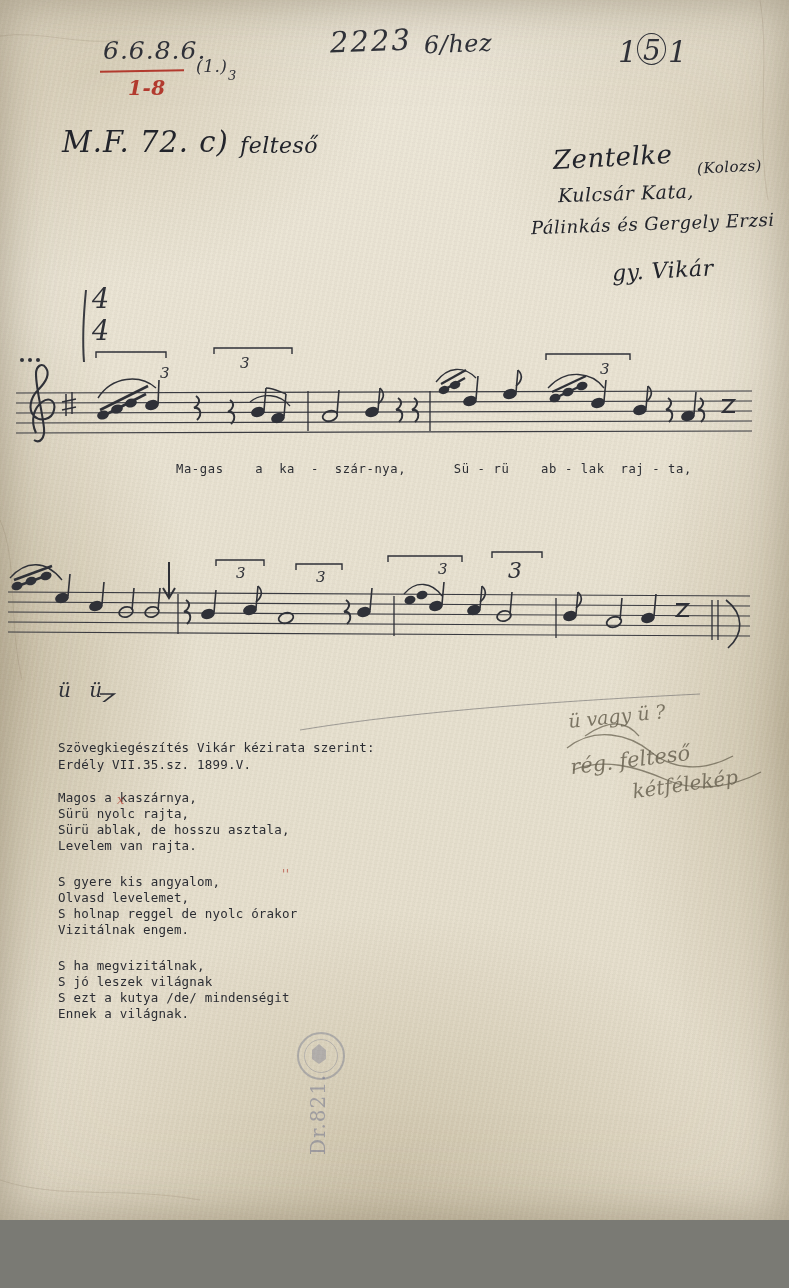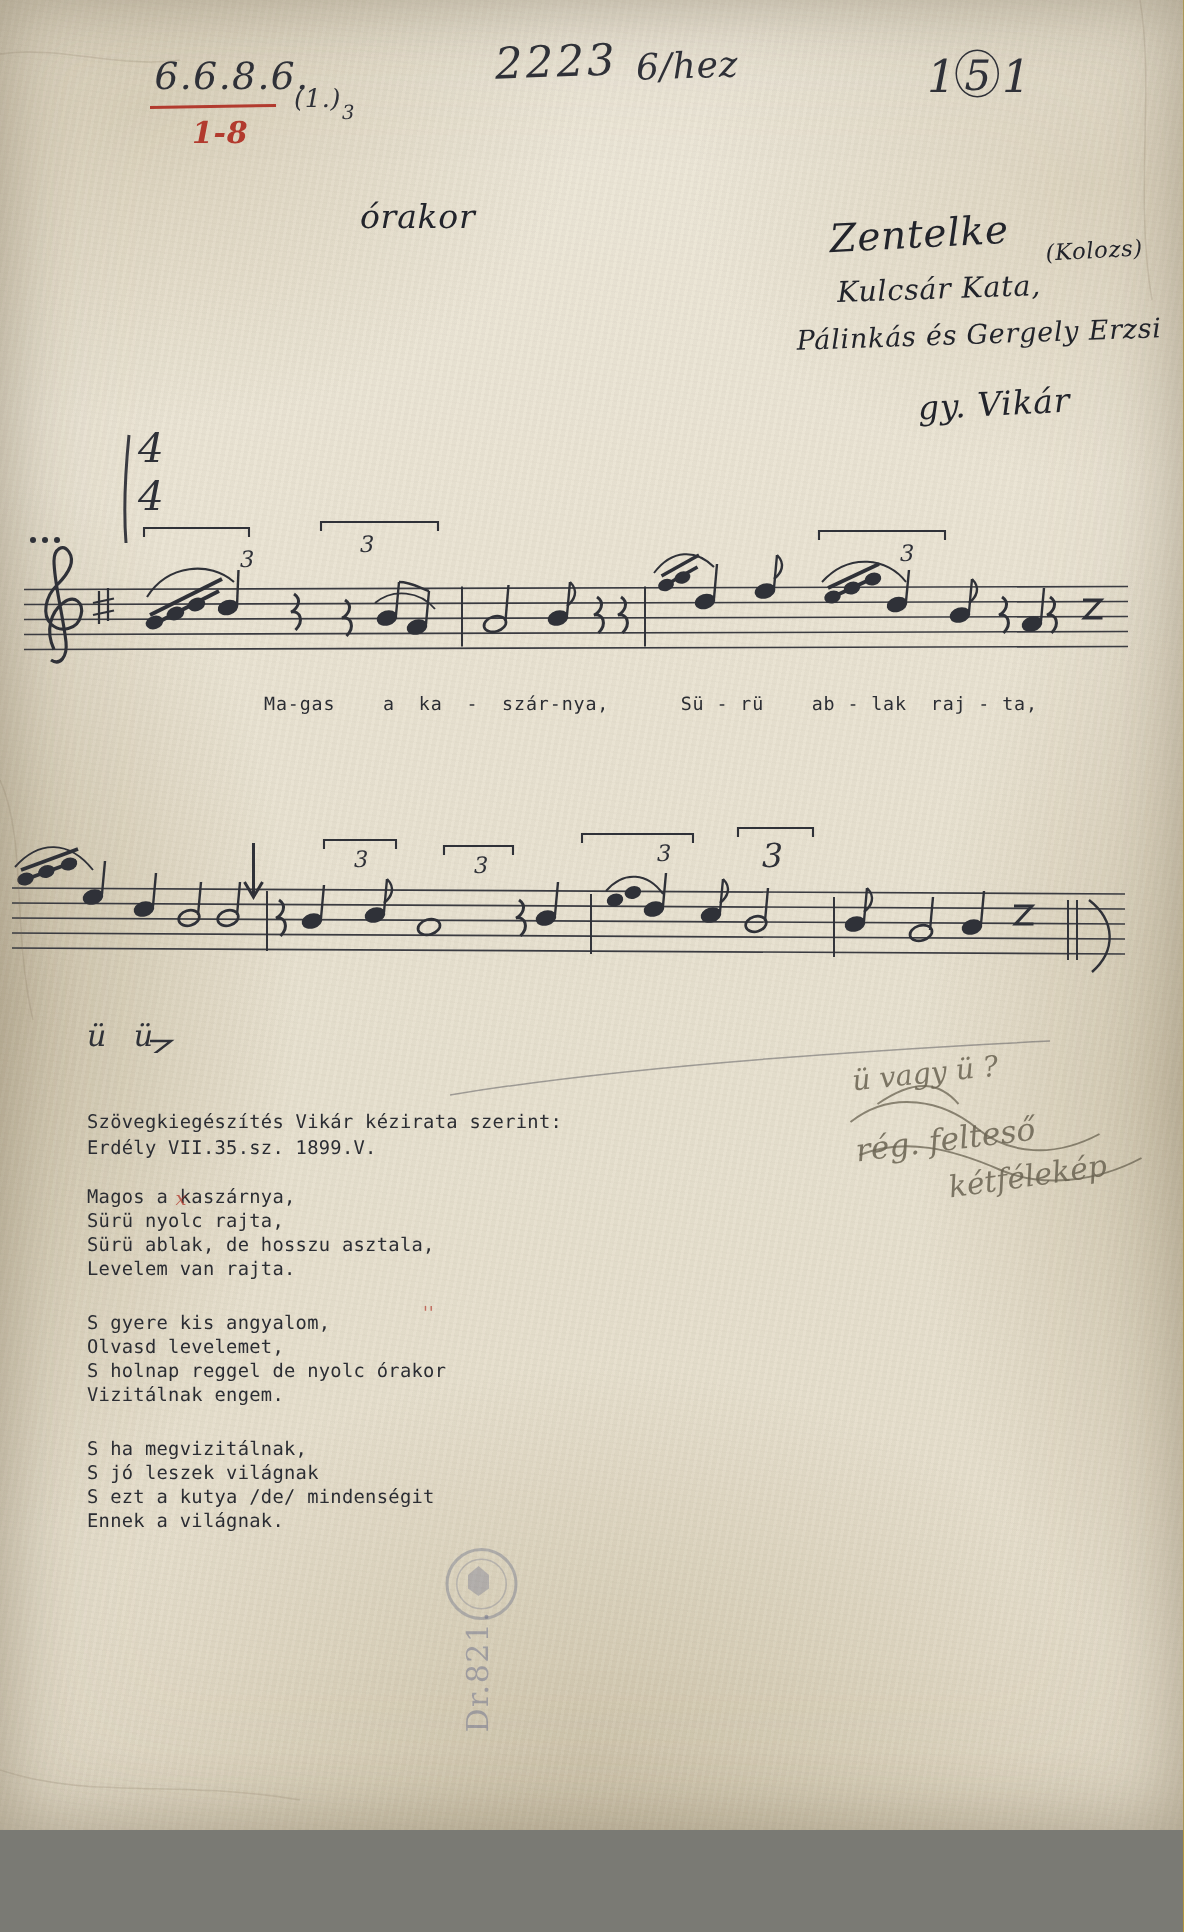--- a/index.html
+++ b/index.html
@@ -118,21 +118,22 @@
   <div class="abs hand nosel" style="left:228px; top:68px; font-size:13px;">3</div>
 
   <div class="abs hand nosel" style="left:330px; top:24px; font-size:29px; letter-spacing:2px; transform:rotate(-2deg);">2223</div>
   <div class="abs hand nosel" style="left:424px; top:30px; font-size:24px; transform:rotate(-2deg);">6/hez</div>
 
   <div class="abs hand nosel" style="left:618px; top:34px; font-size:30px;">1</div>
   <div class="abs nosel" style="left:637px; top:33px; width:27px; height:30px; border:1.6px solid #2f3138; border-radius:50%;"></div>
   <div class="abs hand nosel" style="left:643px; top:34px; font-size:28px;">5</div>
   <div class="abs hand nosel" style="left:668px; top:34px; font-size:30px;">1</div>
 
-  <div class="abs hand hand-dark nosel" style="left:240px; top:133px; font-size:22px;">órakor</div>
+  <div class="abs hand hand-dark nosel" style="left:62px; top:125px; font-size:29px; letter-spacing:1px;">M.F. 72. c)</div>
+  <div class="abs hand hand-dark nosel" style="left:240px; top:133px; font-size:22px;">felteső</div>
 
   <div class="abs hand hand-dark nosel" style="left:553px; top:142px; font-size:26px; transform:rotate(-3deg);">Zentelke</div>
   <div class="abs hand hand-dark nosel" style="left:697px; top:158px; font-size:15px; transform:rotate(-3deg);">(Kolozs)</div>
   <div class="abs hand hand-dark nosel" style="left:558px; top:182px; font-size:19px; transform:rotate(-2deg);">Kulcsár Kata,</div>
   <div class="abs hand hand-dark nosel" style="left:531px; top:213px; font-size:18px; transform:rotate(-2deg);">Pálinkás és Gergely Erzsi</div>
   <div class="abs hand hand-dark nosel" style="left:612px; top:258px; font-size:22px; transform:rotate(-3deg);">gy. Vikár</div>
 
   <svg class="system" style="left:0px; top:270px;" width="789" height="200" viewBox="0 0 789 200">
     <g stroke="#3a3b41" stroke-width="1.1" fill="none">
       <line x1="16" y1="123" x2="752" y2="121"></line>

